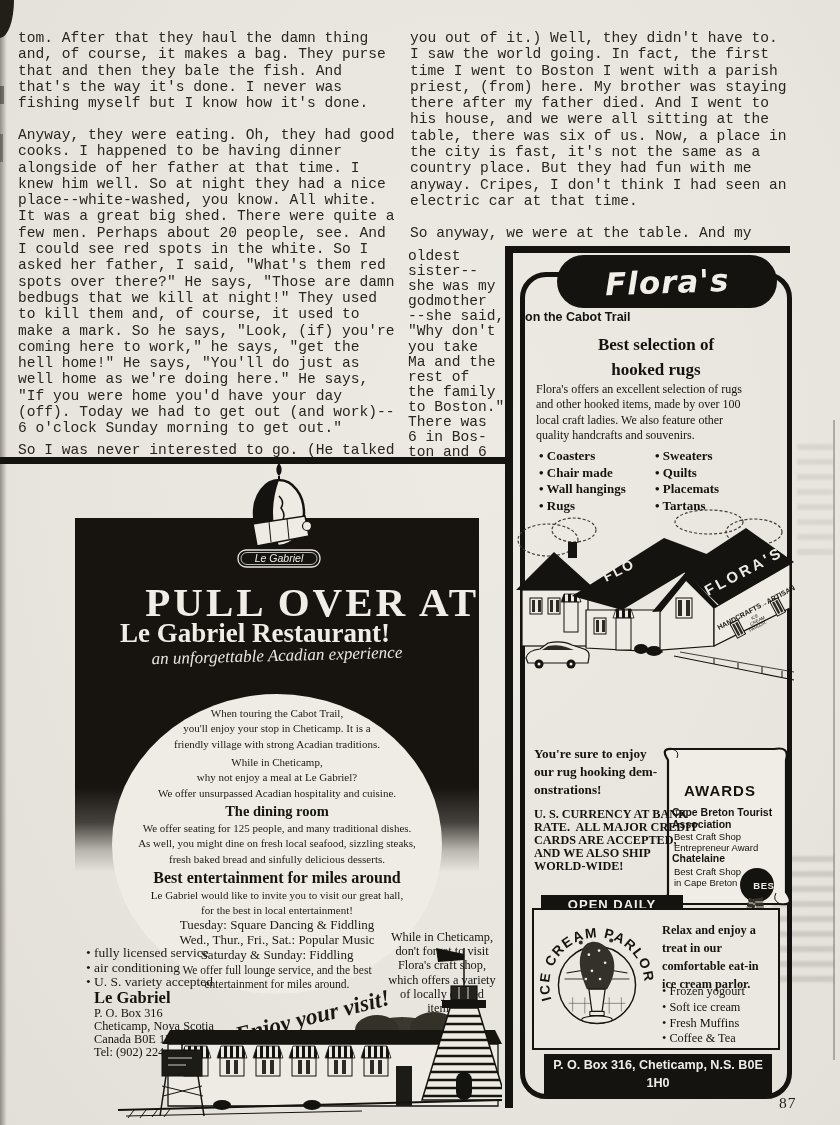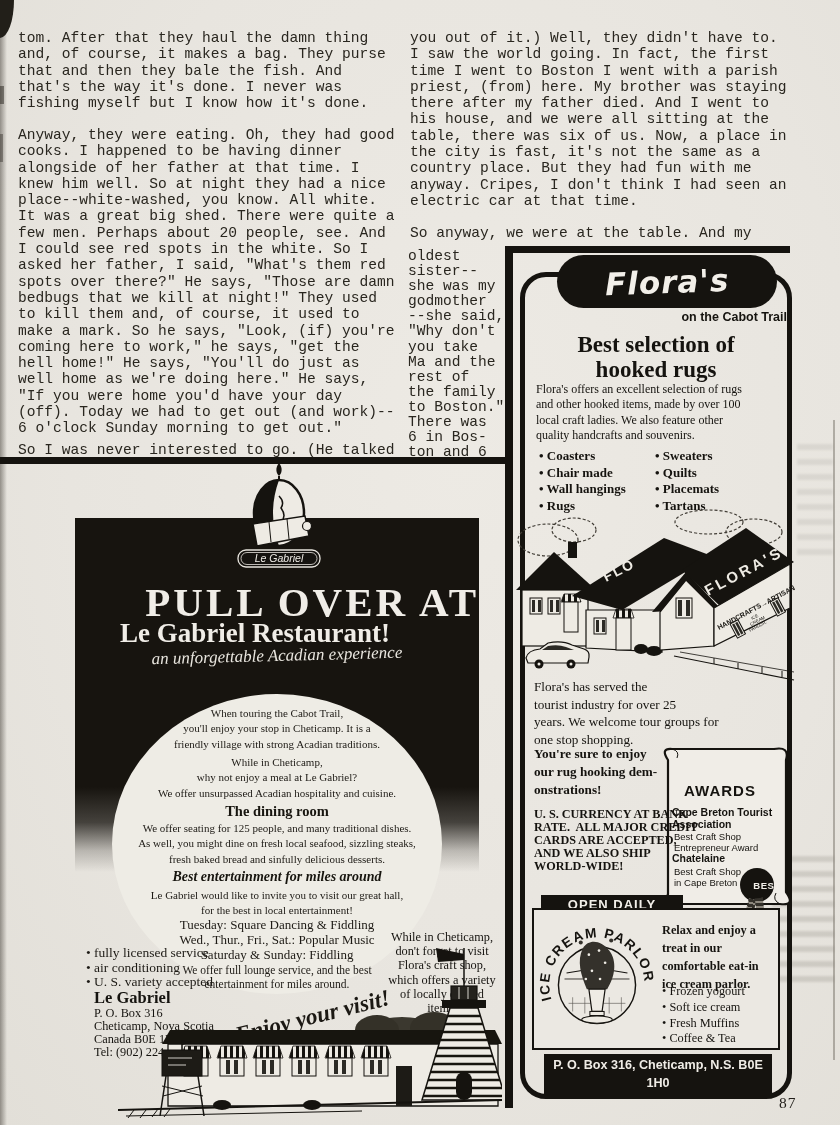--- a/index.html
+++ b/index.html
@@ -39,22 +39,22 @@
   .gab-caddr{left:94px;top:1007px;font-size:12.3px;line-height:13px;white-space:pre;}
   .gab-script{left:233px;top:1000px;width:190px;transform:rotate(-14deg);font-style:italic;font-weight:bold;font-size:23px;color:#1b1813;}
   .gab-flora-note{left:386px;top:930px;width:112px;text-align:center;font-size:12.3px;line-height:14.2px;white-space:pre;}
   
   .flora-ad{left:520px;top:272px;width:272px;height:827px;box-sizing:border-box;
             border:5px solid #15130f;border-radius:26px;}
   .flora-ad .abs{position:absolute;}
   .flora-lozenge{left:32px;top:-22px;width:220px;height:53px;background:#15130f;border-radius:27px;
                  display:flex;align-items:center;justify-content:center;}
   .flora-logo{font-family:"DejaVu Sans",sans-serif;font-weight:bold;font-style:italic;font-size:31px;color:#f2efe9;letter-spacing:1px;transform:rotate(-2deg);}
-  .flora-sublogo{left:0;top:33px;width:262px;text-align:right;font-family:"Liberation Sans",sans-serif;font-weight:bold;font-size:12.5px;}
-  .flora-headline{left:0;top:56px;width:262px;text-align:center;font-weight:bold;font-size:23px;line-height:24.5px;white-space:pre;}
+  .flora-sublogo{left:0;top:33px;width:262px;text-align:left;font-family:"Liberation Sans",sans-serif;font-weight:bold;font-size:12.5px;}
+  .flora-headline{left:0;top:56px;width:262px;text-align:center;font-weight:bold;font-size:17px;line-height:24.5px;white-space:pre;}
   .flora-intro{left:11px;top:105px;width:252px;font-size:12px;line-height:15.4px;white-space:pre;}
   .flora-bul{top:171px;font-weight:bold;font-size:13px;line-height:16.5px;}
   .flora-bul div::before{content:"• ";}
   .flora-served{left:9px;top:401px;width:230px;font-size:13.2px;line-height:17.6px;white-space:pre;}
   .flora-demo{left:9px;top:468px;width:175px;font-weight:bold;font-size:13.2px;line-height:17.8px;white-space:pre;}
   .flora-currency{left:9px;top:531px;width:195px;font-weight:bold;font-size:12.2px;line-height:12.9px;white-space:pre;}
   .flora-openbar{left:16px;top:596px;width:142px;height:30px;background:#15130f;text-align:center;margin-top:22px;}
   .flora-openbar span{font-family:"Liberation Sans",sans-serif;font-weight:bold;font-size:13px;line-height:20px;letter-spacing:1px;color:#f2efe9;}
   .aw-title{left:135px;top:505px;width:120px;text-align:center;font-family:"Liberation Sans",sans-serif;font-weight:bold;font-size:15px;letter-spacing:1px;}
   .aw-n{left:147px;top:530px;width:112px;font-family:"Liberation Sans",sans-serif;font-weight:bold;font-size:10.5px;line-height:11.5px;white-space:pre;}
@@ -169,21 +169,21 @@
   <div class="abs gab-c" style="top:706px;">When touring the Cabot Trail,
 you'll enjoy your stop in Cheticamp. It is a
 friendly village with strong Acadian traditions.</div>
   <div class="abs gab-c" style="top:755px;">While in Cheticamp,
 why not enjoy a meal at Le Gabriel?
 We offer unsurpassed Acadian hospitality and cuisine.</div>
   <div class="abs gab-ch" style="top:803px;font-size:14.5px;">The dining room</div>
   <div class="abs gab-c" style="top:821px;">We offer seating for 125 people, and many traditional dishes.
 As well, you might dine on fresh local seafood, sizzling steaks,
 fresh baked bread and sinfully delicious desserts.</div>
-  <div class="abs gab-ch" style="top:869px;font-size:14px;font-style:italic;">Best entertainment for miles around</div>
+  <div class="abs gab-ch" style="top:869px;font-size:16px;">Best entertainment for miles around</div>
   <div class="abs gab-c" style="top:888px;line-height:14.6px;">Le Gabriel would like to invite you to visit our great hall,
 for the best in local entertainment!</div>
   <div class="abs gab-c" style="top:917px;font-size:13px;line-height:15.2px;">Tuesday: Square Dancing &amp; Fiddling
 Wed., Thur., Fri., Sat.: Popular Music
 Saturday &amp; Sunday: Fiddling</div>
   <div class="abs gab-c" style="top:963px;font-size:11.5px;line-height:14.2px;">We offer full lounge service, and the best
 entertainment for miles around.</div>
 
   <div class="abs gab-bullets">
     <div>fully licensed service</div>
@@ -403,24 +403,20 @@
       <g stroke="#15130f">
         <line x1="160" y1="150" x2="280" y2="174" stroke-width="1.2"></line>
         <line x1="166" y1="146" x2="280" y2="166" stroke-width="0.8"></line>
         <line x1="200" y1="152" x2="200" y2="158" stroke-width="1"></line>
           <line x1="224" y1="157" x2="224" y2="163" stroke-width="1"></line>
         <line x1="248" y1="161" x2="248" y2="167" stroke-width="1"></line>
           <line x1="268" y1="165" x2="268" y2="171" stroke-width="1"></line>
       </g>
     </svg>
 
-    <div class="abs flora-served">Flora's has served the
-tourist industry for over 25
-years. We welcome tour groups for
-one stop shopping.</div>
     <div class="abs flora-demo">You're sure to enjoy
 our rug hooking dem-
 onstrations!</div>
 
     <svg class="abs" style="left:131px;top:465px;" width="139" height="170" viewBox="0 0 139 170">
       <path d="M12,18 Q4,6 16,7 L118,7 Q134,4 130,18 L130,150 Q140,164 124,162 L22,162 Q6,168 12,152 Z" fill="#f0ede7" stroke="#15130f" stroke-width="2.2"></path>
       <path d="M16,7 Q24,9 21,16" fill="none" stroke="#15130f" stroke-width="1"></path>
       <path d="M124,162 Q116,158 120,151" fill="none" stroke="#15130f" stroke-width="1"></path>
     </svg>
     <div class="abs aw-title">AWARDS</div>

